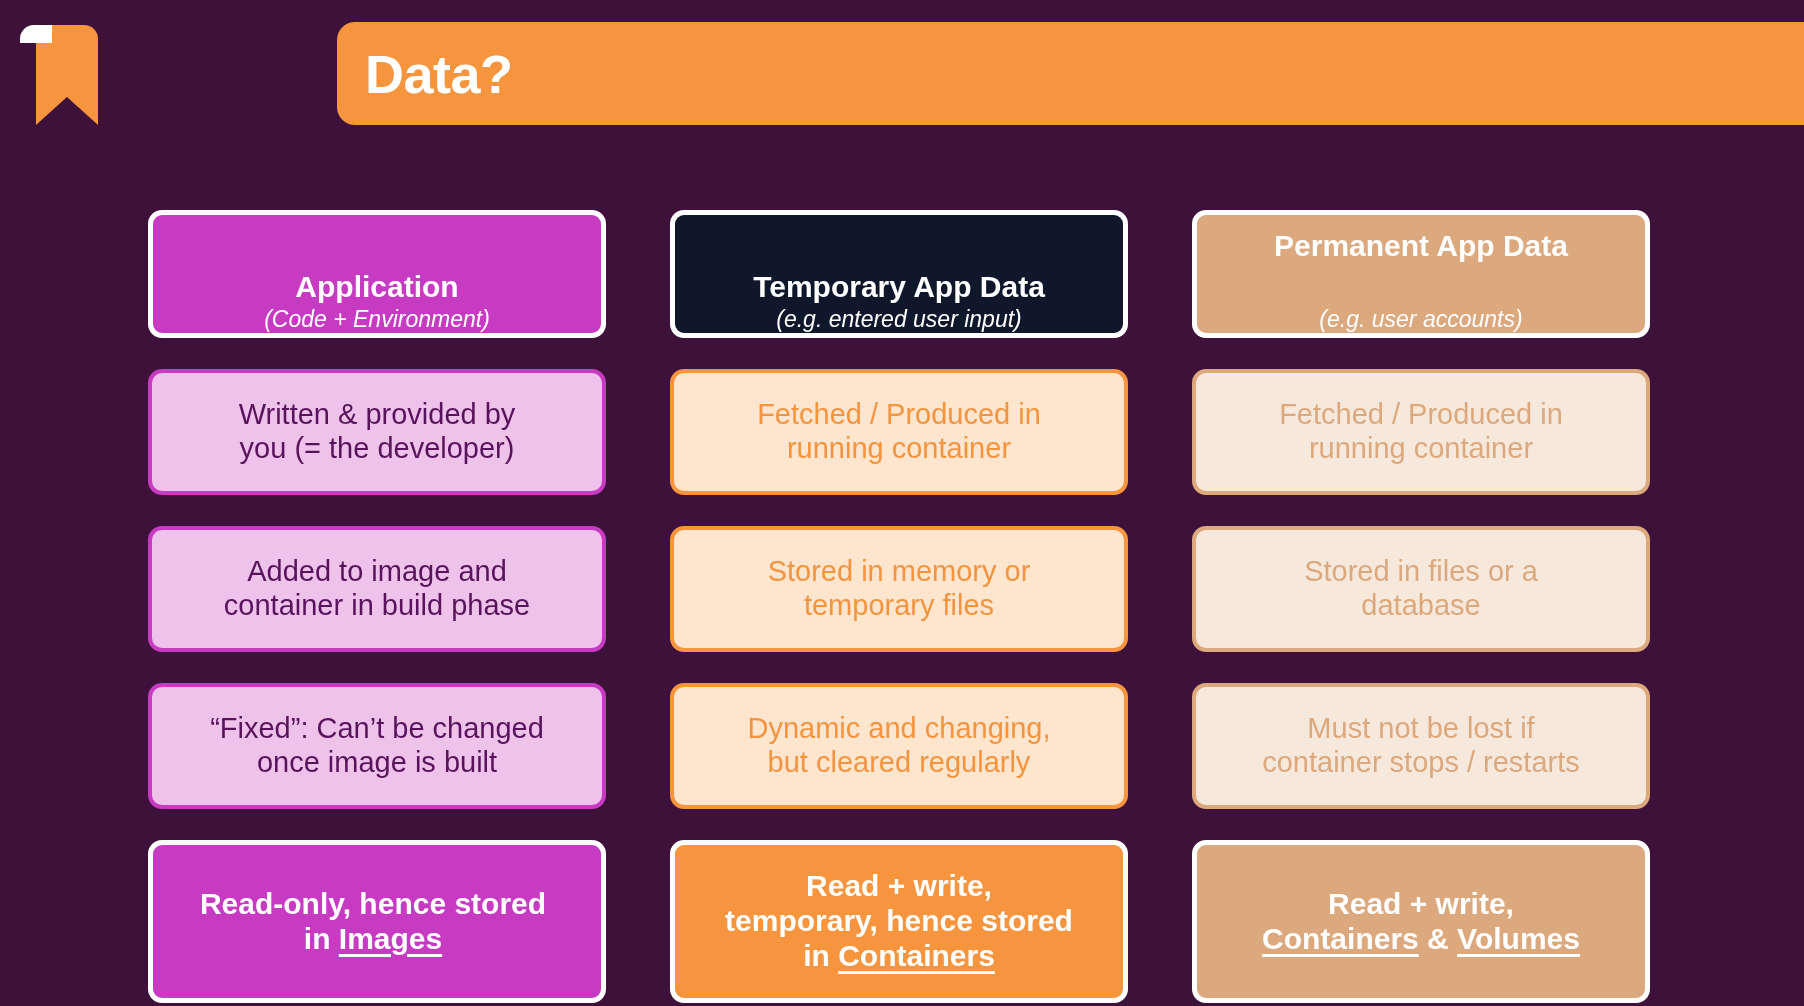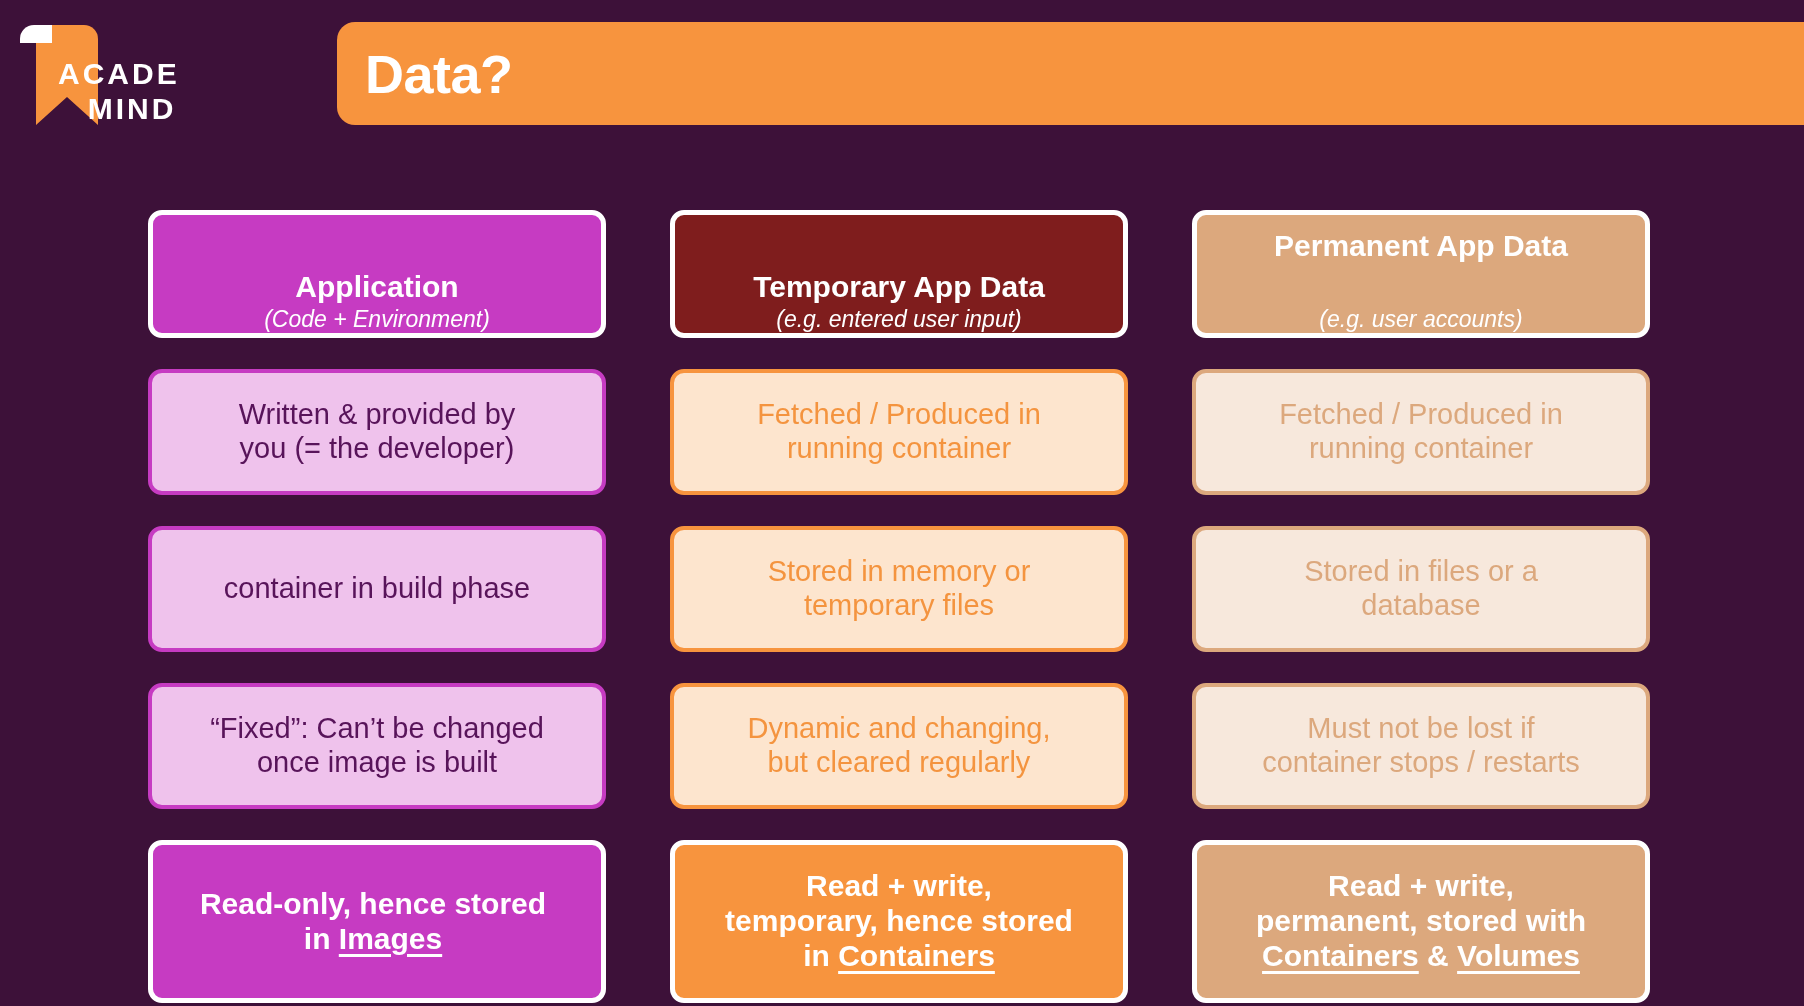--- a/index.html
+++ b/index.html
@@ -142,61 +142,58 @@
     padding: 0 14px;
   }
   .card.summary u { text-decoration: underline; text-underline-offset: 5px; }
 
   
   .c1 .header   { background: #C63BC2; }
   .c1 .detail   { background: #EFC2EC; border-color: #C63BC2; color: #58145A; }
   .c1 .summary  { background: #C63BC2; padding-left: 6px; }
 
   
-  .c2 .header   { background: #7f1d1d; }
+  .c2 .header   { background: #0f172a; }
   .c2 .detail   { background: #FDE5CE; border-color: #F7943E; color: #F4943F; }
   .c2 .summary  { background: #F7943E; }
 
   
   .c3 .header   { background: #DCA87D; gap: 41px; }
   .c3 .detail   { background: #F7E8DC; border-color: #DCA87D; color: #DCA87D; }
   .c3 .summary  { background: #DCA87D; }
 
   .card .line { display: block; }
 </style>
 </head>
 <body>
 
 <div id="logo">
   <div id="logo-mark">
     <div id="logo-flag"></div>
     <div id="logo-notch"></div>
   </div>
-  <div id="logo-text">
-    <span id="logo-line1">ACADE</span>
-    <span id="logo-line2">MIND</span>
-  </div>
 </div>
 
 <div id="title-bar">
   <span id="title-text">Data?</span>
 </div>
 
 <div id="grid">
 
   <div class="column c1">
     <div class="card header">
       <span class="t1 line">Application</span>
       <span class="t2 line">(Code + Environment)</span>
     </div>
     <div class="card detail">
       <span class="line">Written &amp; provided by</span>
       <span class="line">you (= the developer)</span>
     </div>
     <div class="card detail">
+      <span class="line">Added to image and</span>
       <span class="line">container in build phase</span>
     </div>
     <div class="card detail">
       <span class="line">“Fixed”: Can’t be changed</span>
       <span class="line">once image is built</span>
     </div>
     <div class="card summary">
       <span class="line">Read-only, hence stored</span>
       <span class="line"><span>in </span><u>Images</u></span>
     </div>
@@ -238,18 +235,17 @@
     <div class="card detail">
       <span class="line">Stored in files or a</span>
       <span class="line">database</span>
     </div>
     <div class="card detail">
       <span class="line">Must not be lost if</span>
       <span class="line">container stops / restarts</span>
     </div>
     <div class="card summary">
       <span class="line">Read + write,</span>
-      <span class="line">permanent, stored with</span>
       <span class="line"><u>Containers</u><span> &amp; </span><u>Volumes</u></span>
     </div>
   </div>
 
 </div>
 
 </body></html>

